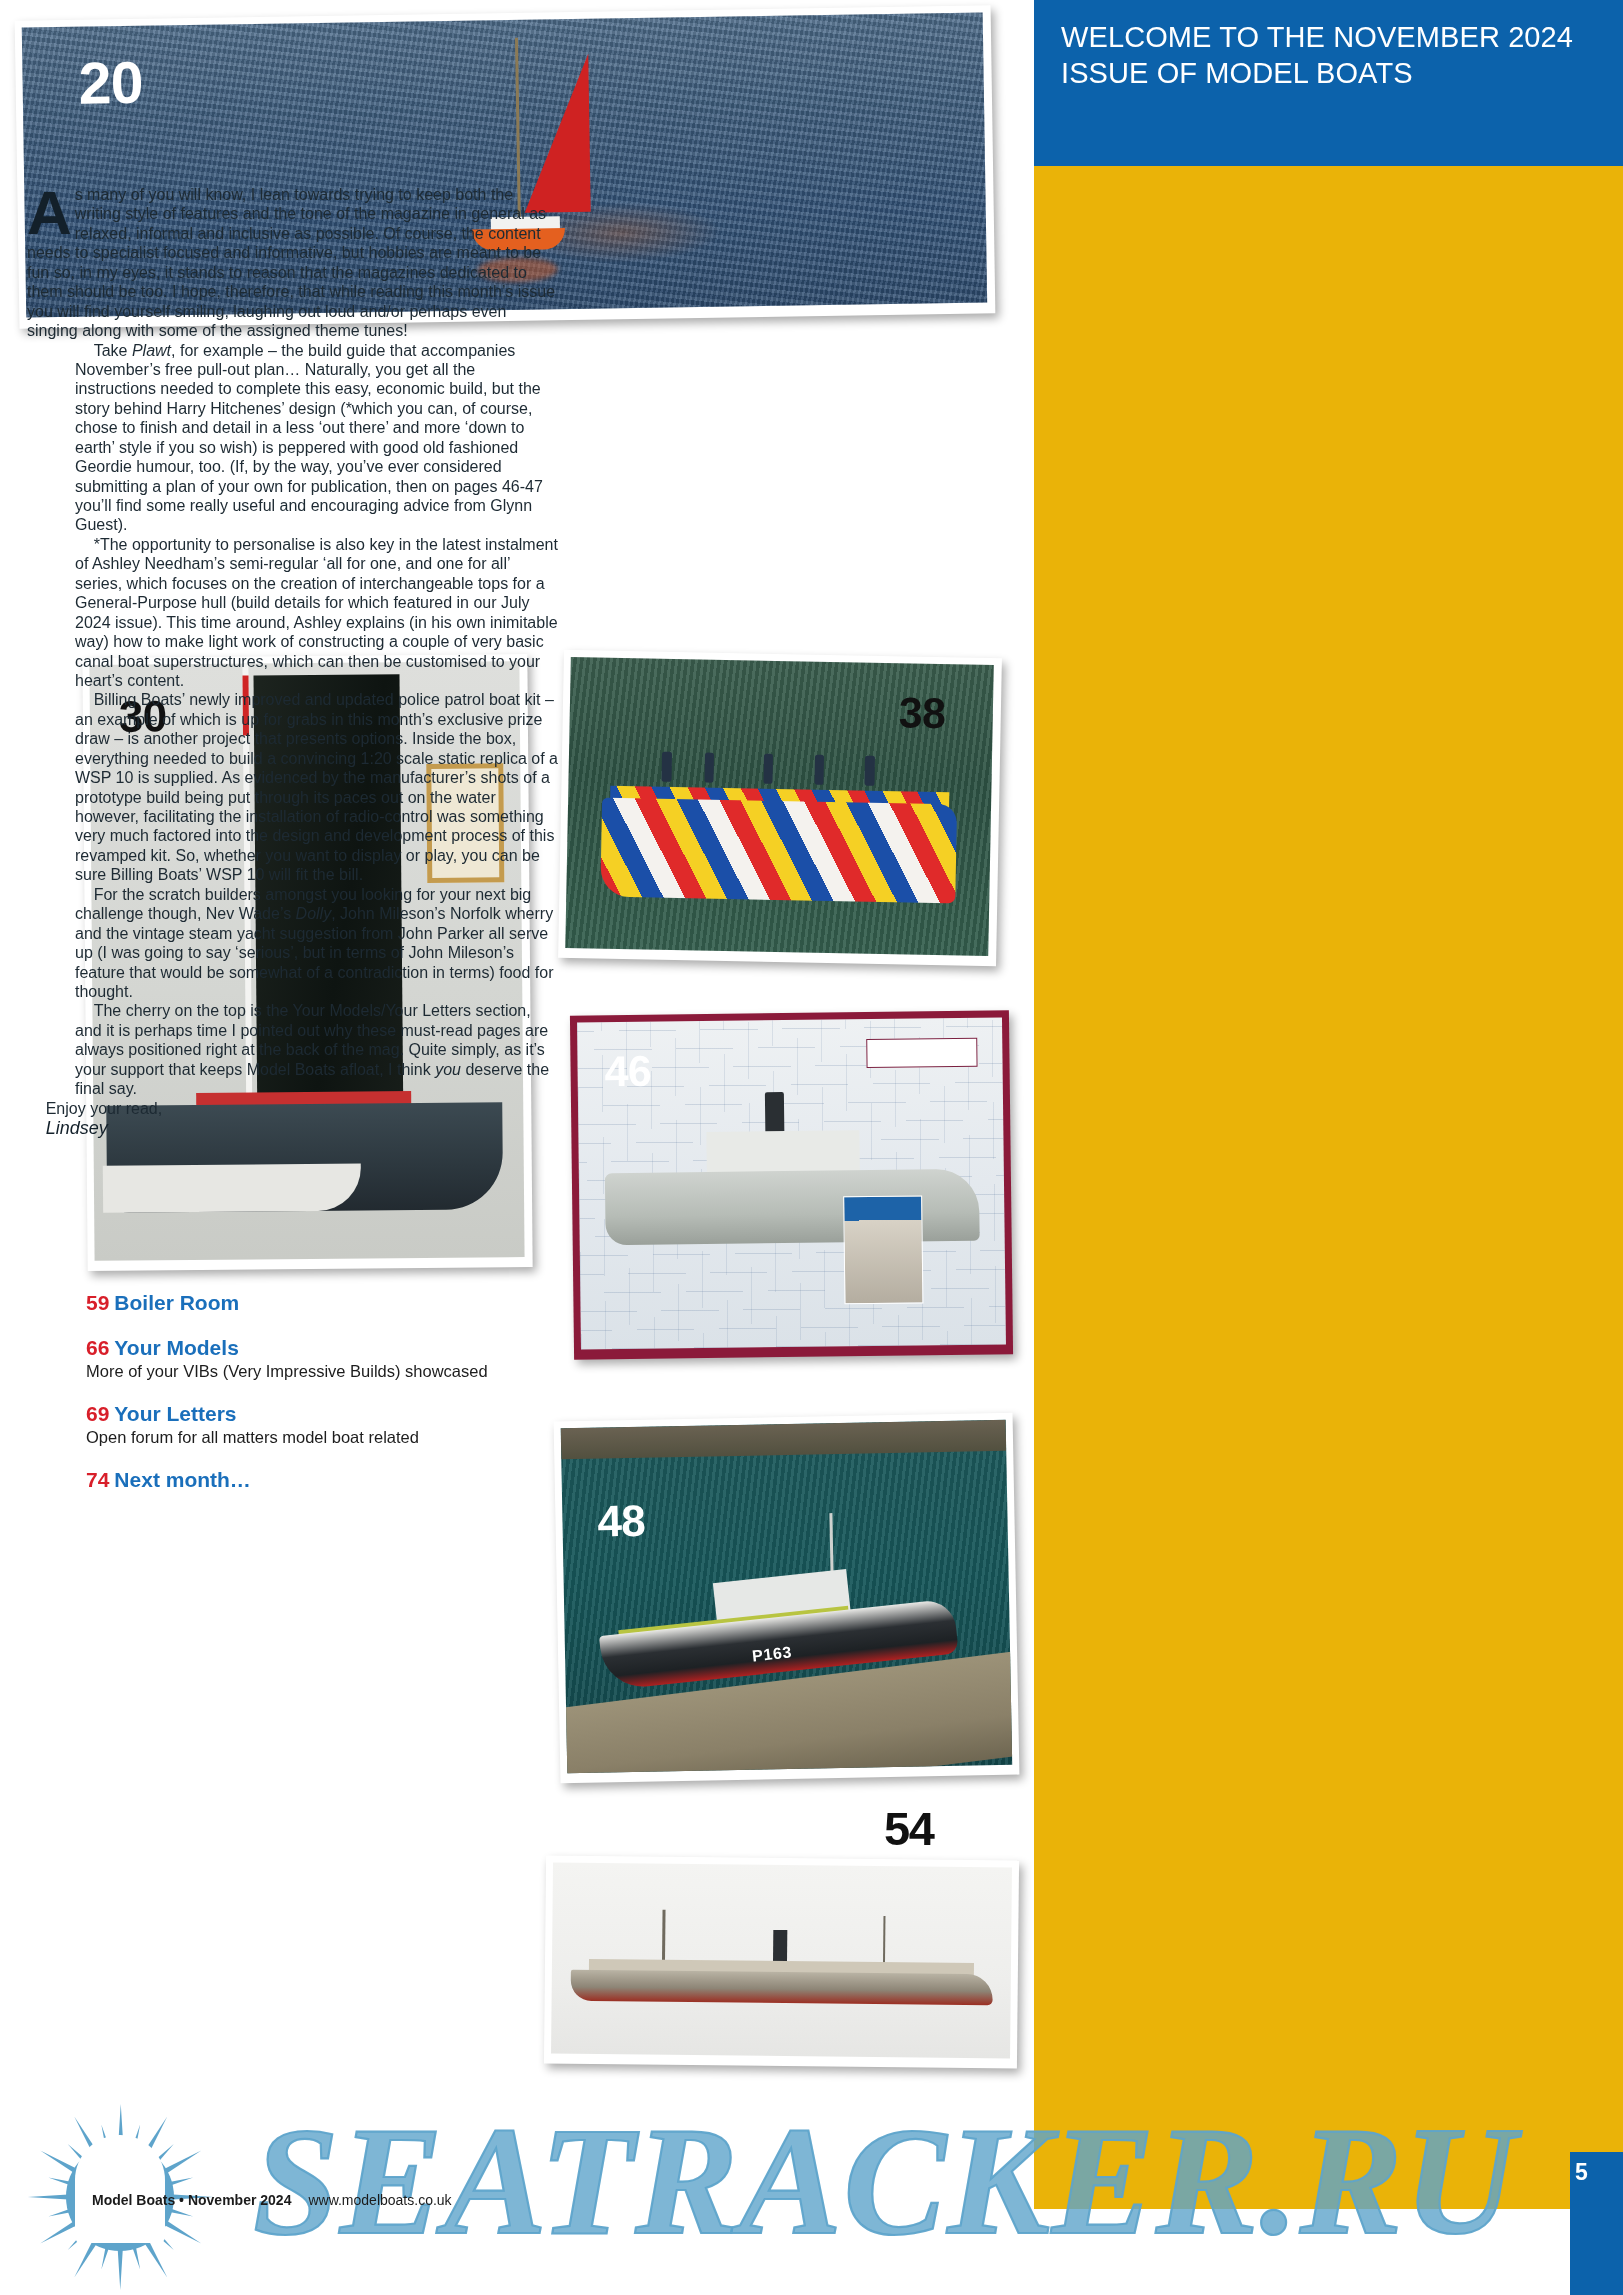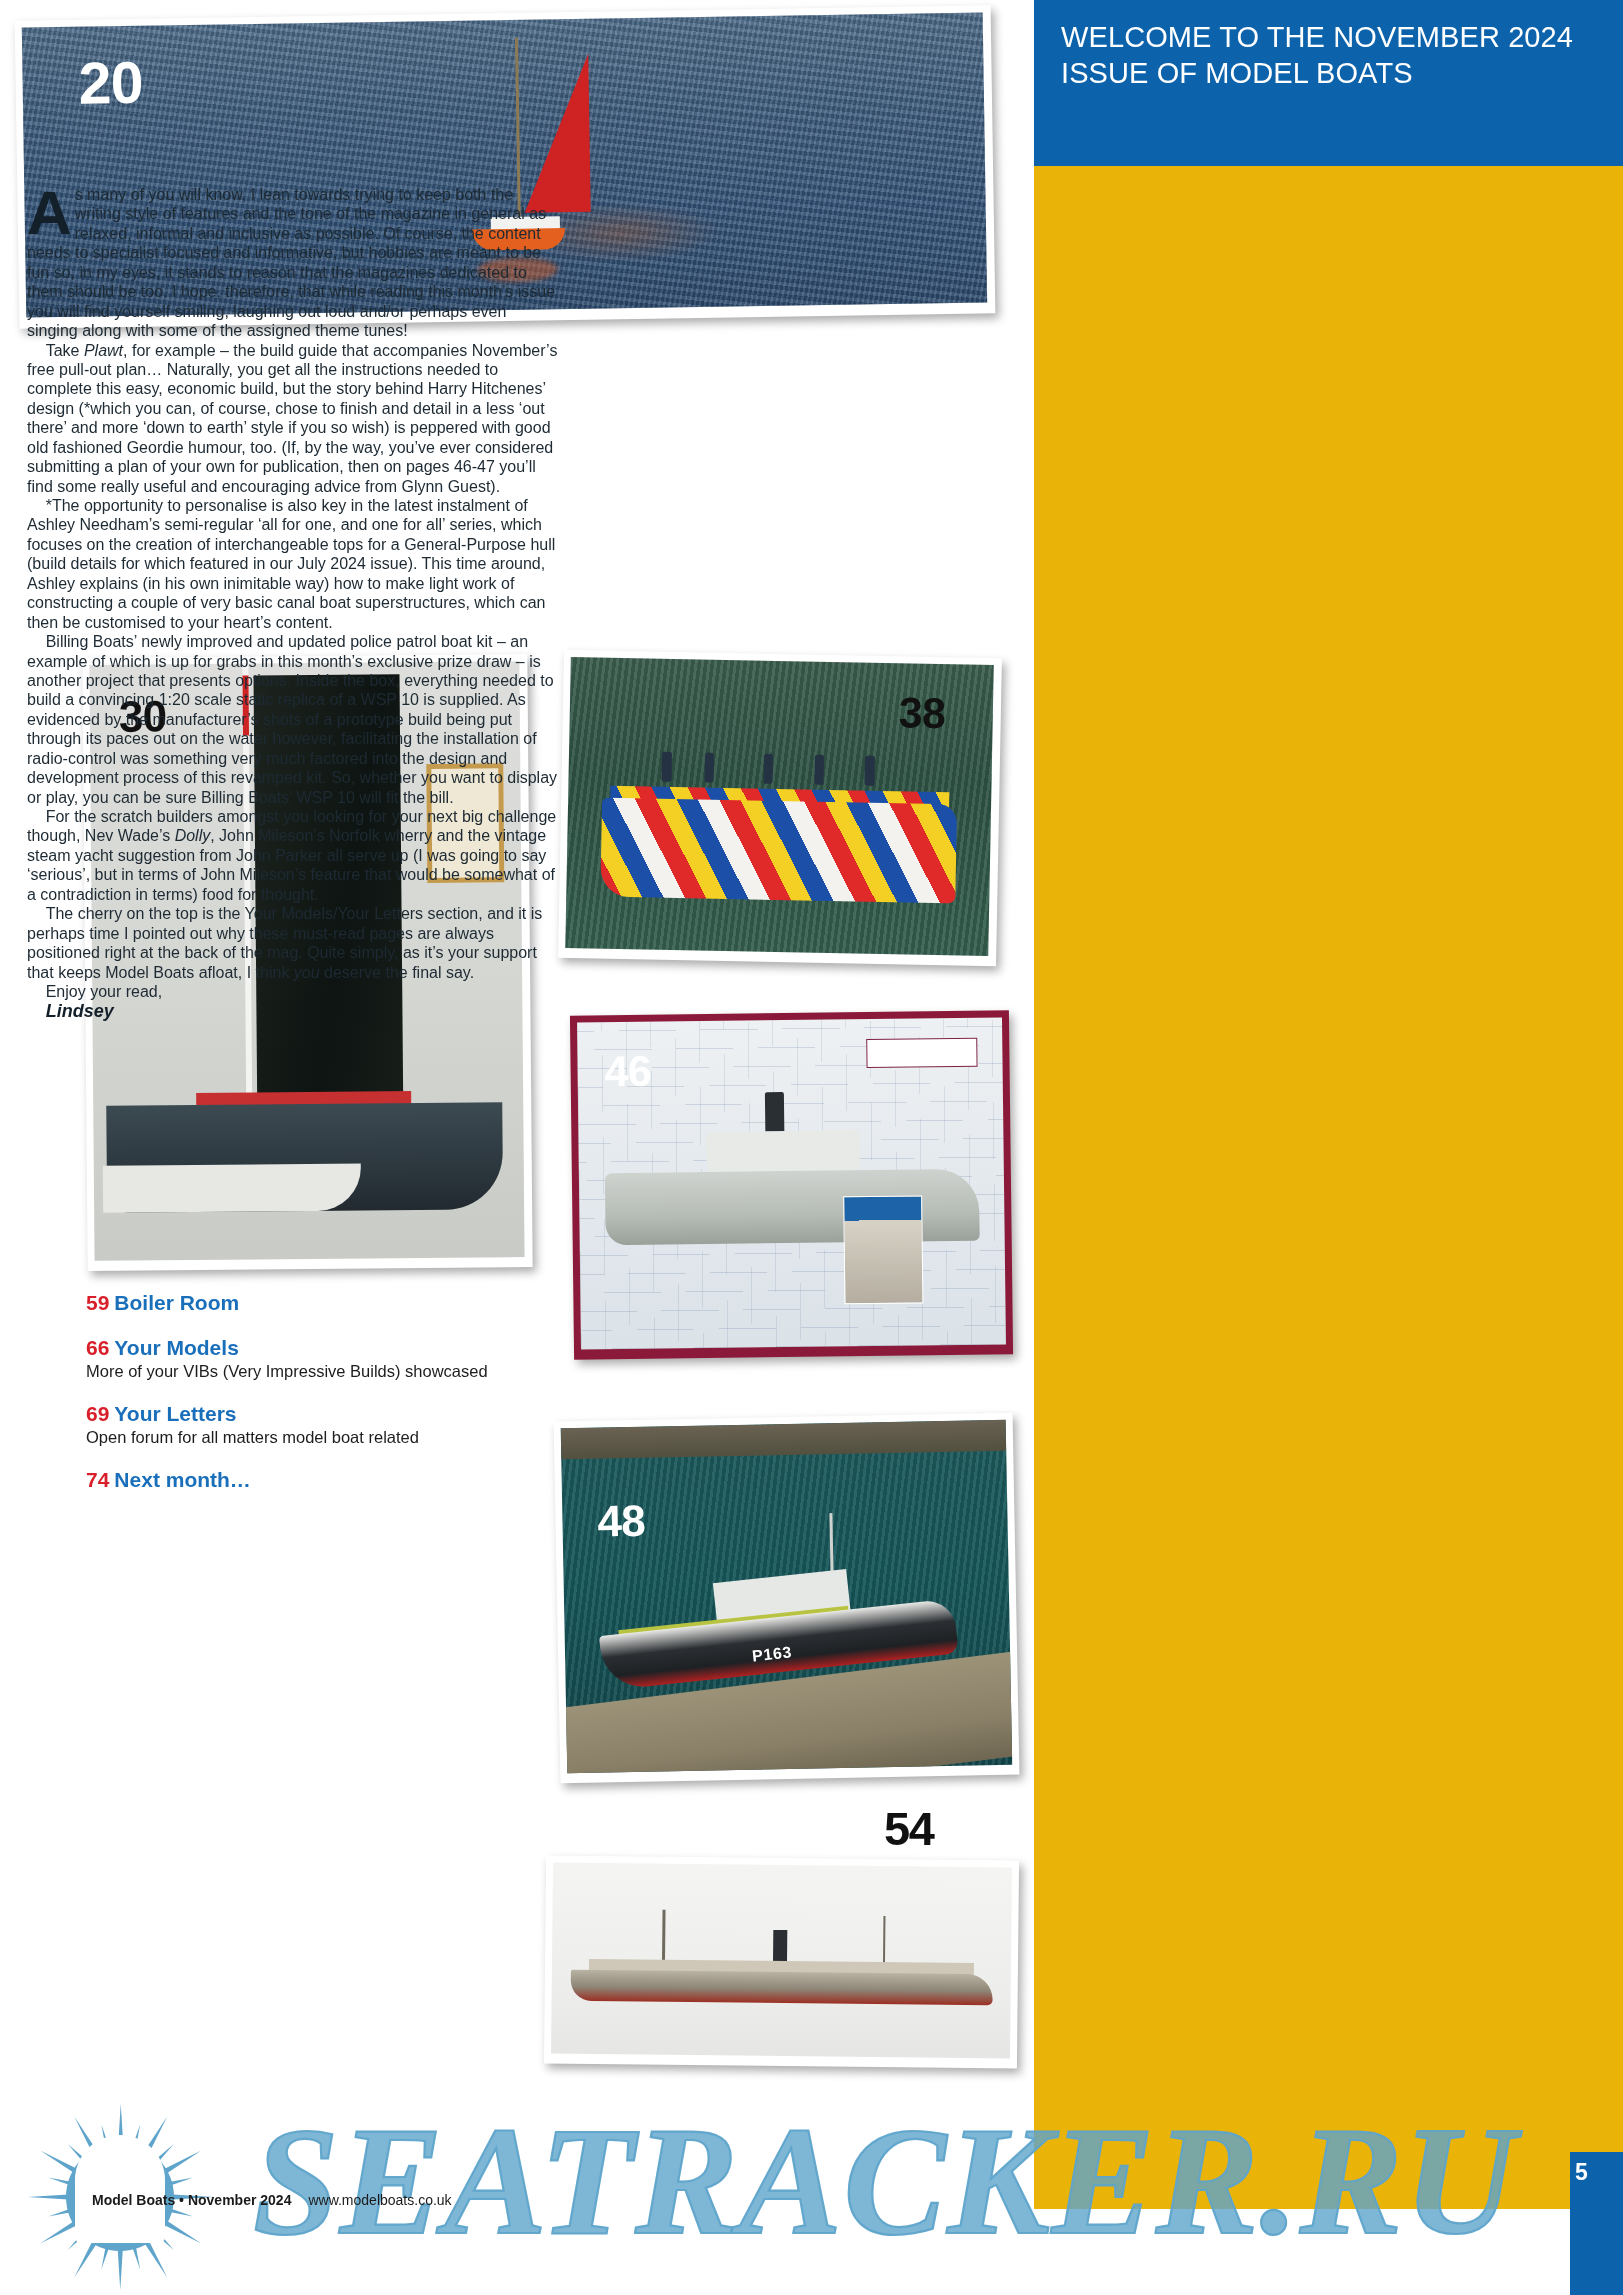--- a/index.html
+++ b/index.html
@@ -40,38 +40,38 @@
   #editorial {
     position: absolute;
     left: 27px; top: 185px;
     width: 531px;
     color: #1d2a33;
     font-size: 16px;
     line-height: 1.215;
     text-align: left;
   }
   #editorial p { margin: 0; }
-  #editorial p.indent { text-indent: 18.7px; }
+  #editorial p.indent { text-indent: 18.7px; margin-left: 48px; }
   #editorial i { font-style: italic; }
   .dropcap {
     float: left;
     font-size: 62px;
     line-height: .78;
     font-weight: 700;
     margin: 4.3px 2.9px 0 0;
     color: #13202a;
     font-family: "Liberation Sans", sans-serif;
   }
   #signoff {
     margin-top: 2.2px;
     text-indent: 18.7px;
   }
   #signature {
     font-style: italic;
-    font-weight: 700;
+    font-weight: 400;
     font-size: 18px;
     text-indent: 18.7px;
     color: #13202a;
     margin-top: 0.7px;
   }
 
   
   #page-number-block {
     position: absolute;
     left: 1570px; top: 2152px;

